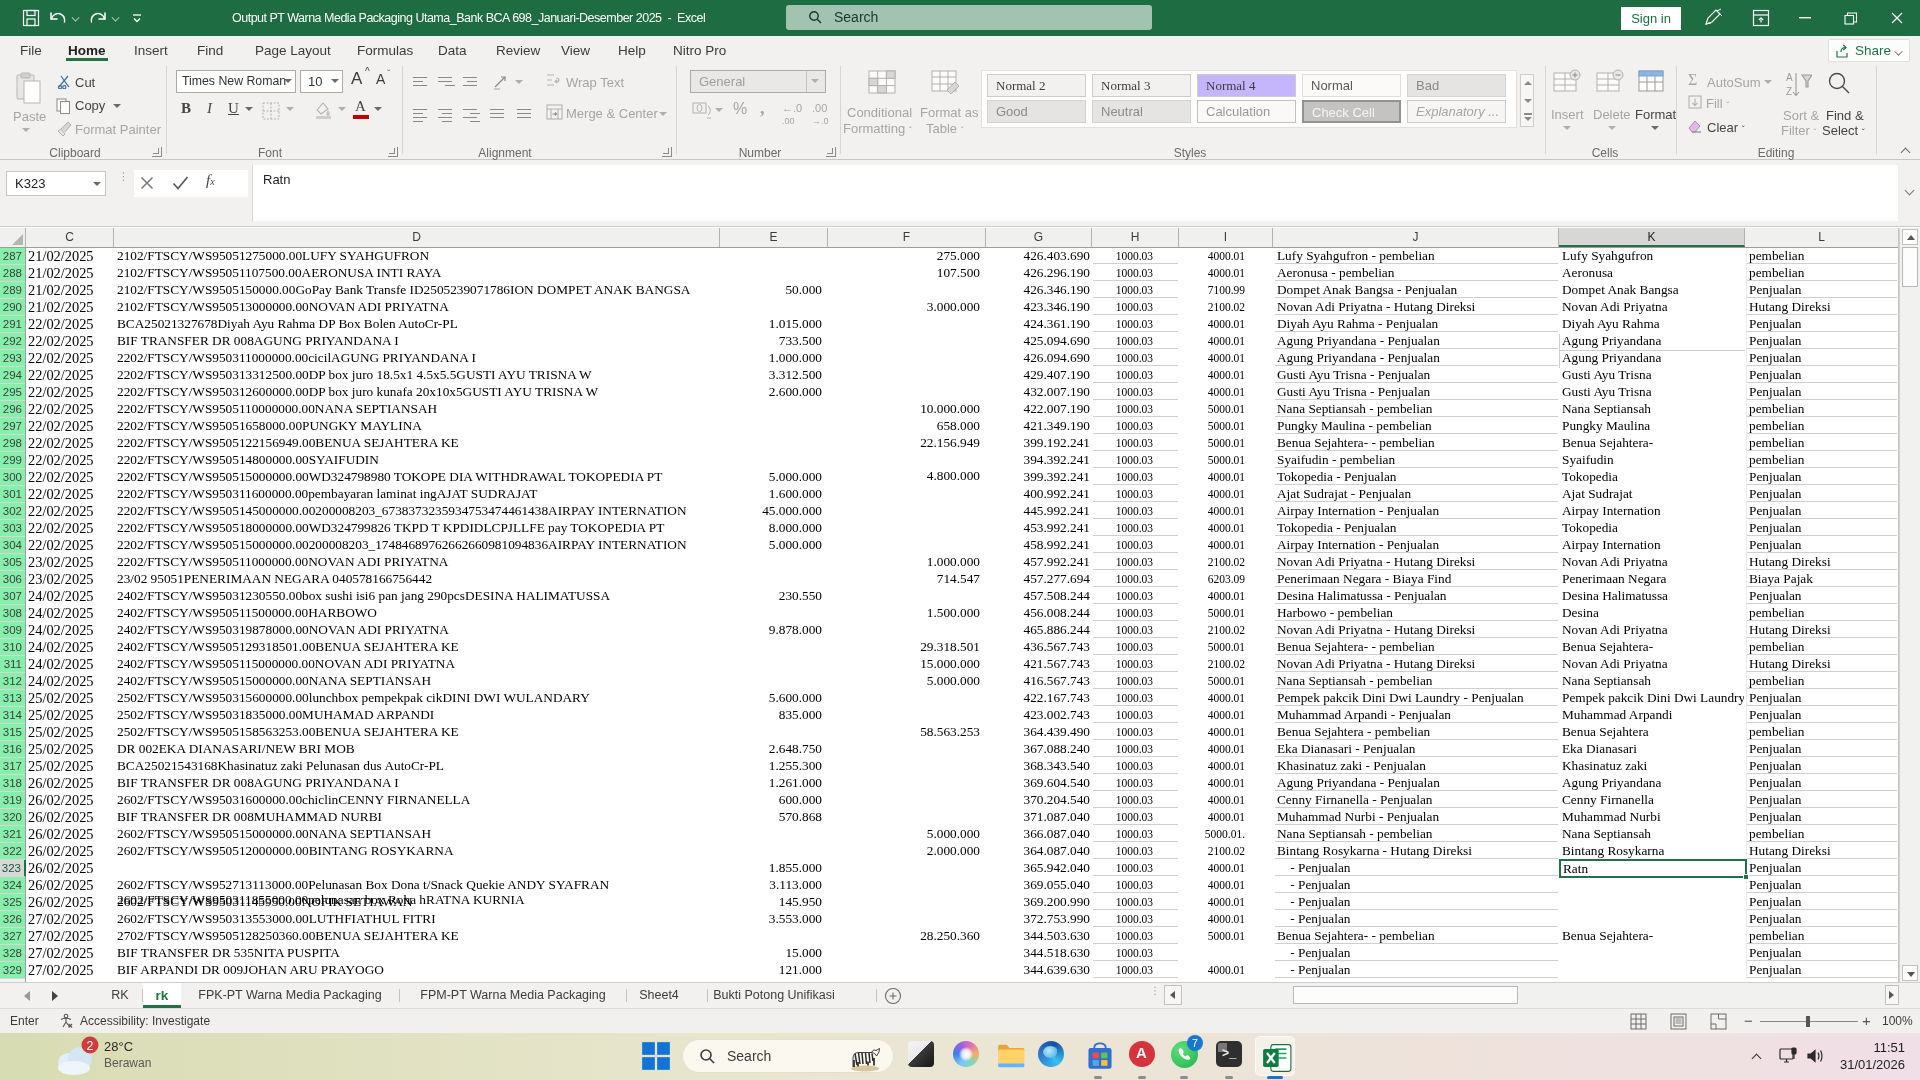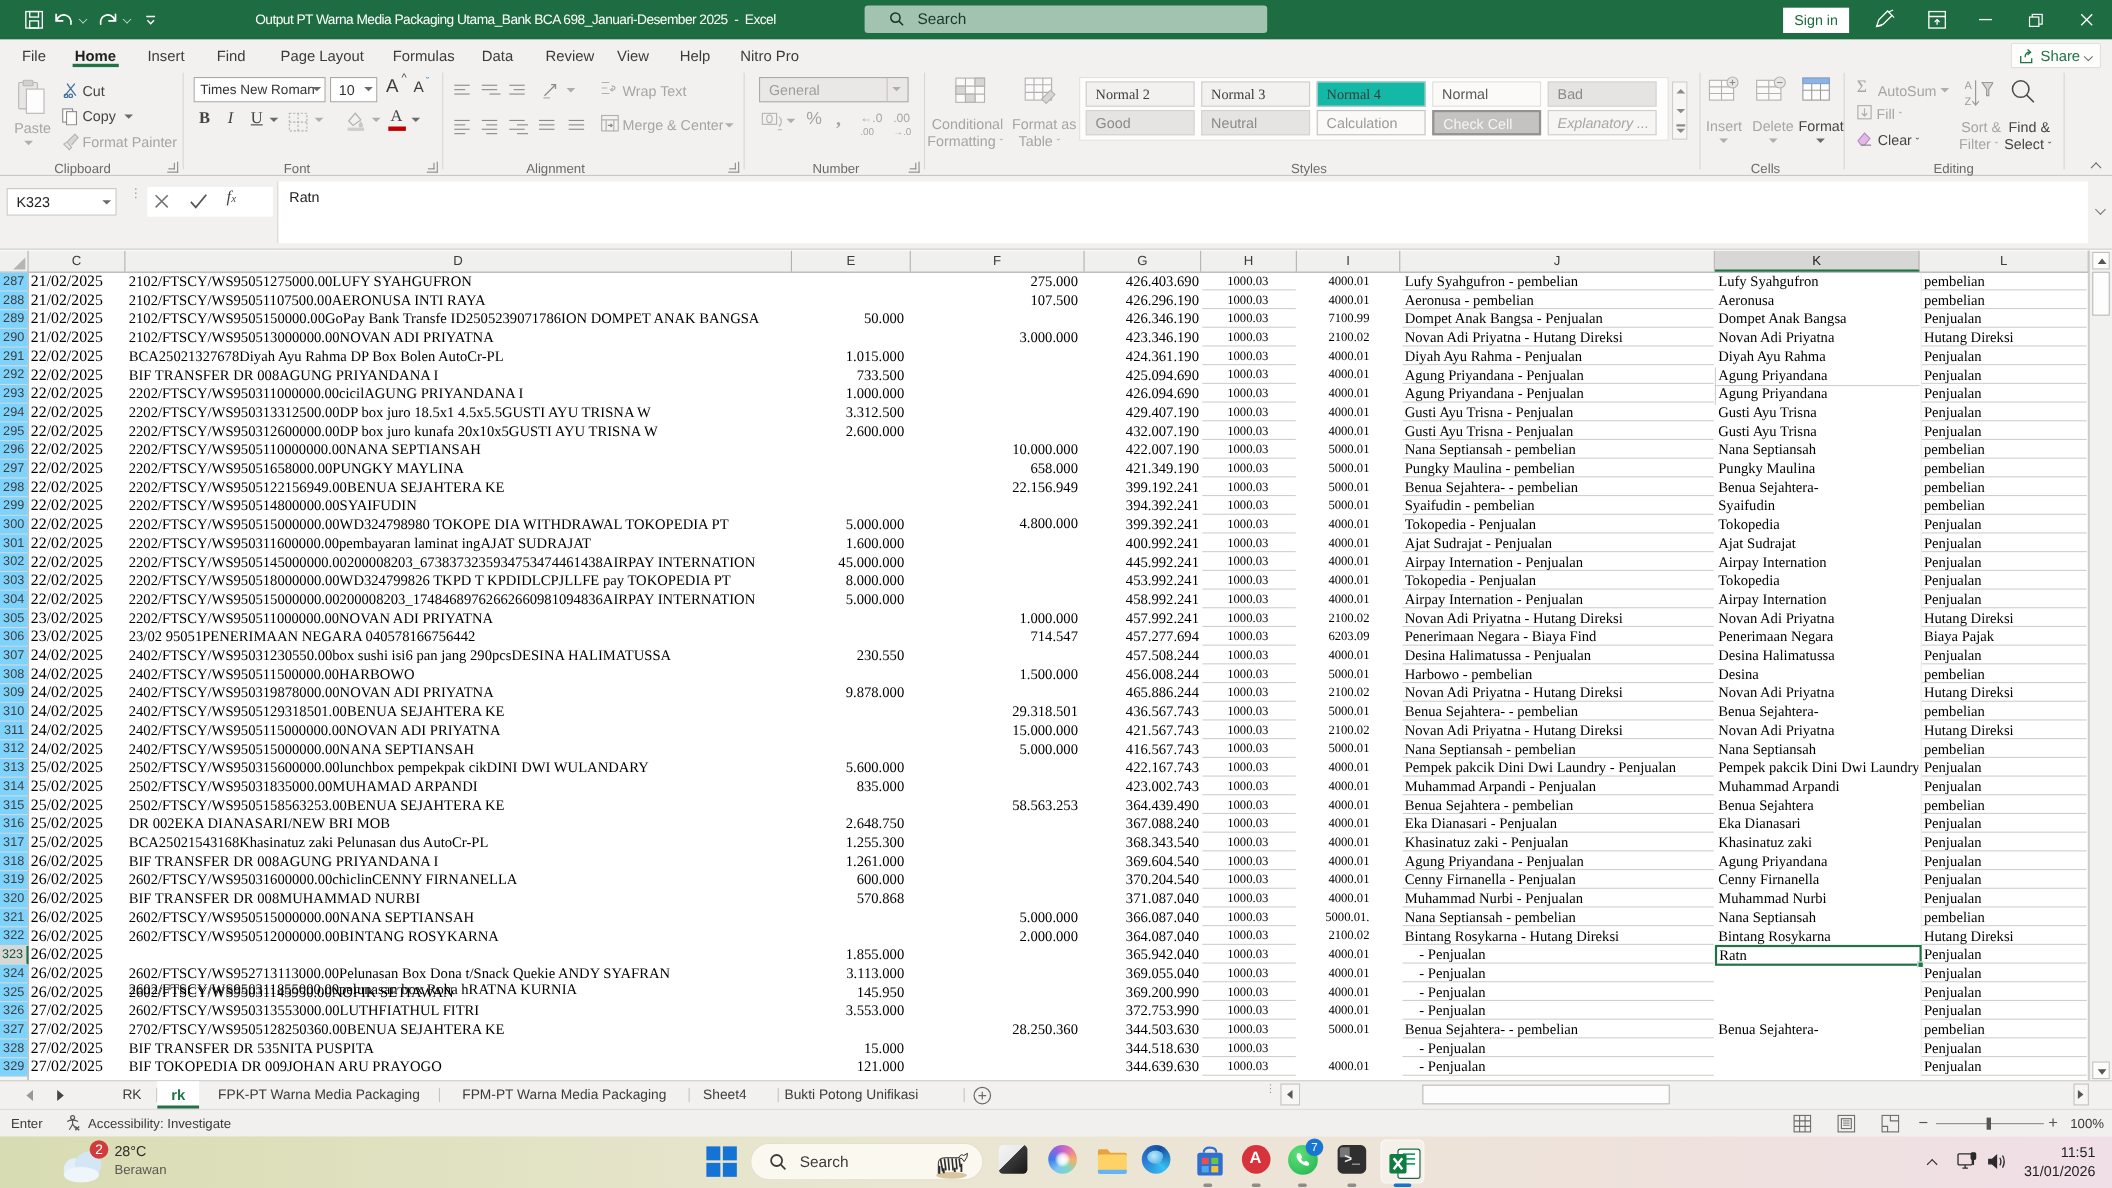--- a/index.html
+++ b/index.html
@@ -44,21 +44,21 @@
 
 #colhdr { position:absolute; left:0; top:228px; width:1899px; height:20px; background:#f0f0ef; border-bottom:1px solid #9f9d9b; }
 .chd { position:absolute; top:0; height:19px; font-size:12px; color:#3c3c3c; text-align:center; line-height:19px; border-right:1px solid #b4b2b0; }
 .chd.sel { background:#d7d7d5; color:#1c1c1c; border-bottom:2px solid #217346; }
 #cornerbox { position:absolute; left:0; top:0; width:26px; height:19px; border-right:1px solid #b4b2b0; }
 #cornerbox:after { content:""; position:absolute; right:2px; bottom:2px; border-left:11px solid transparent; border-bottom:11px solid #b7b5b3; }
 
 
 #grid { position:absolute; left:0; top:248px; width:1899px; height:734px; background:#fff; }
 #rowhdrcol { position:absolute; left:0; top:248px; width:26px; height:734px; background:#f4f4f3; border-right:1px solid #9f9d9b; }
-.rnh { position:absolute; left:0; width:25px; height:17px; font-size:11.5px; color:#3f3f3f; text-align:right; padding-right:3px; line-height:16px; border-bottom:1px solid #d8d7d6; background:#7dd3fc; z-index:3; }
+.rnh { position:absolute; left:0; width:25px; height:17px; font-size:11.5px; color:#3f3f3f; text-align:right; padding-right:3px; line-height:16px; border-bottom:1px solid #d8d7d6; background:#86efac; z-index:3; }
 .rnh.sel { background:#d7d7d5; border-right:2px solid #217346; color:#1a5336; width:26px; }
 .cell { position:absolute; height:17px; font-family:"Liberation Serif", serif; font-size:13.3px; line-height:16px; color:#000; white-space:nowrap; overflow:hidden; z-index:2; }
 .cC { left:28px; width:85px; font-size:14.4px; }
 .cD { left:117px; width:601px; }
 .num { text-align:right; }
 .cE { left:620px; width:202px; }
 .cF { left:780px; width:200px; }
 .cG { left:890px; width:200px; }
 .cH { left:1003px; width:150px; font-size:11.5px; }
 .cI { left:1095px; width:150px; font-size:11.5px; }
@@ -335,21 +335,21 @@
   <svg style="position:absolute;left:931px;top:34px" width="30" height="26" viewBox="0 0 30 26" fill="none" stroke="#b3b1af" stroke-width="1">
     <rect x="1" y="1" width="24" height="20" fill="#fbfafa"></rect>
       <path d="M1 7 L25 7 M1 14 L25 14 M9 1 L9 21 M17 1 L17 21"></path>
     <path d="M16 20 L24 12 L28 16 L20 24 Z" fill="#d8d6d4" stroke="#b3b1af"></path>
   </svg>
   <div class="rlbl dis" style="left:920px;top:69px">Format as</div>
   <div class="rlbl dis" style="left:926px;top:85px">Table <span style="font-size:9px">ˇ</span></div>
   <div style="position:absolute;left:981px;top:34px;width:536px;height:58px;background:#fdfdfd;border:1px solid #e3e1df"></div>
   <div class="stylebox" style="left:987px;top:38px;font-family:'Liberation Serif',serif;background:#f3f1f0;color:#3c3c3c">Normal 2</div>
   <div class="stylebox" style="left:1092px;top:38px;font-family:'Liberation Serif',serif;background:#f3f1f0;color:#3c3c3c">Normal 3</div>
-  <div class="stylebox" style="left:1197px;top:38px;font-family:'Liberation Serif',serif;background:#14b8a6;color:#3c3c3c">Normal 4</div>
+  <div class="stylebox" style="left:1197px;top:38px;font-family:'Liberation Serif',serif;background:#c4b5fd;color:#3c3c3c">Normal 4</div>
   <div class="stylebox" style="left:1302px;top:38px;color:#5a5856;background:#fbfaf9;border-color:#e0deda">Normal</div>
   <div class="stylebox" style="left:1407px;top:38px;background:#e6e4e2;color:#8c8a88;border-color:#d5d3d1">Bad</div>
   <div class="stylebox" style="left:987px;top:64px;background:#e6e4e2;color:#8c8a88;border-color:#d5d3d1">Good</div>
   <div class="stylebox" style="left:1092px;top:64px;background:#e6e4e2;color:#8c8a88;border-color:#d5d3d1">Neutral</div>
   <div class="stylebox" style="left:1197px;top:64px;border-color:#c3c1bf;background:#faf9f8">Calculation</div>
   <div class="stylebox" style="left:1302px;top:64px;background:#c5c3c1;border:2px solid #94928f;color:#f5f4f3">Check Cell</div>
   <div class="stylebox" style="left:1407px;top:64px;font-style:italic;background:#f6f5f4;color:#a8a6a4">Explanatory ...</div>
   <div style="position:absolute;left:1520px;top:38px;width:14px;height:53px;border:1px solid #cfcdcb;background:#f7f6f5">
     <div class="carat" style="left:3px;top:6px;transform:rotate(180deg);border-top-color:#8a8a8a"></div>
     <div class="carat" style="left:3px;top:24px;border-top-color:#8a8a8a"></div>
@@ -998,21 +998,21 @@
 <div class="cell num cE" style="top:945px">15.000</div>
 <div class="cell num cG" style="top:945px">344.518.630</div>
 <div class="cell num cH" style="top:945px">1000.03</div>
 <div class="cell cJ" style="top:945px">&nbsp;&nbsp;&nbsp;&nbsp;- Penjualan</div>
 <div class="cell cL" style="top:945px">Penjualan</div>
 <div class="ul" style="top:960px;left:1093px;width:85px"></div>
 <div class="ul" style="top:960px;left:1275px;width:283px"></div>
 <div class="ul" style="top:960px;left:1747px;width:150px"></div>
 <div class="rnh" style="top:962px">329</div>
 <div class="cell cC" style="top:962px">27/02/2025</div>
-<div class="cell cD" style="top:962px">BIF TOKOPEDIA DR 009JOHAN ARU PRAYOGO</div>
+<div class="cell cD" style="top:962px">BIF ARPANDI DR 009JOHAN ARU PRAYOGO</div>
 <div class="cell num cE" style="top:962px">121.000</div>
 <div class="cell num cG" style="top:962px">344.639.630</div>
 <div class="cell num cH" style="top:962px">1000.03</div>
 <div class="cell num cI" style="top:962px">4000.01</div>
 <div class="cell cJ" style="top:962px">&nbsp;&nbsp;&nbsp;&nbsp;- Penjualan</div>
 <div class="cell cL" style="top:962px">Penjualan</div>
 <div class="ul" style="top:977px;left:1093px;width:85px"></div>
 <div class="ul" style="top:977px;left:1275px;width:283px"></div>
 <div class="ul" style="top:977px;left:1747px;width:150px"></div>
 <div id="selbox">

